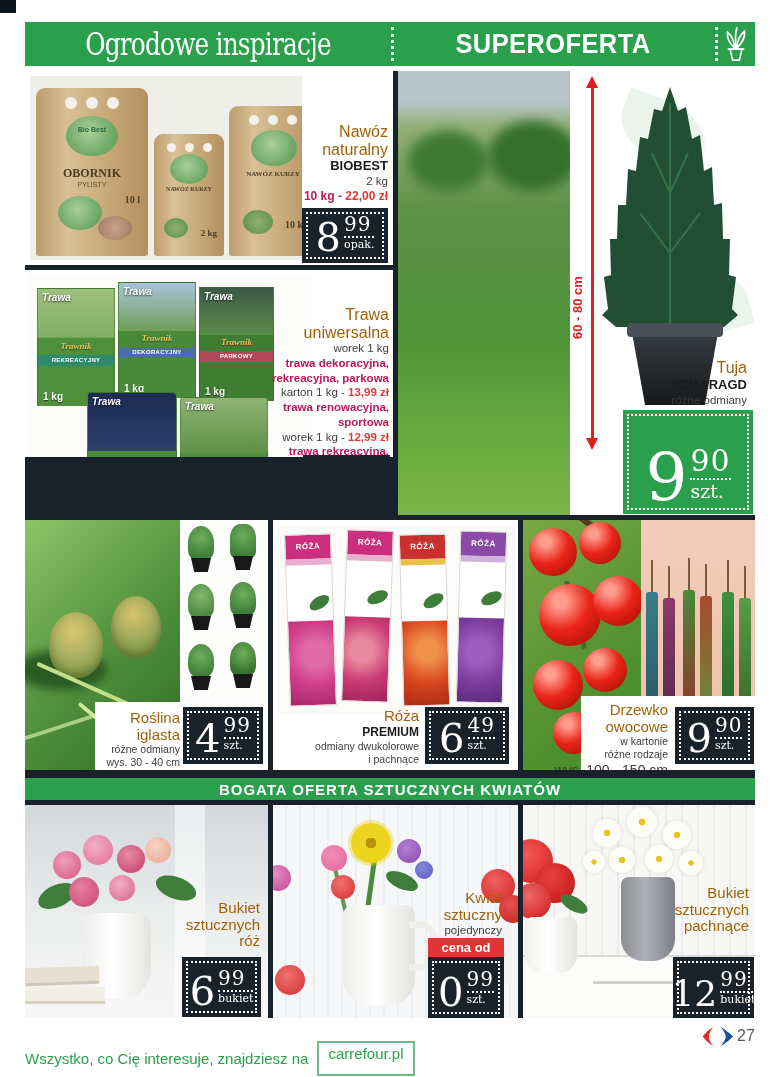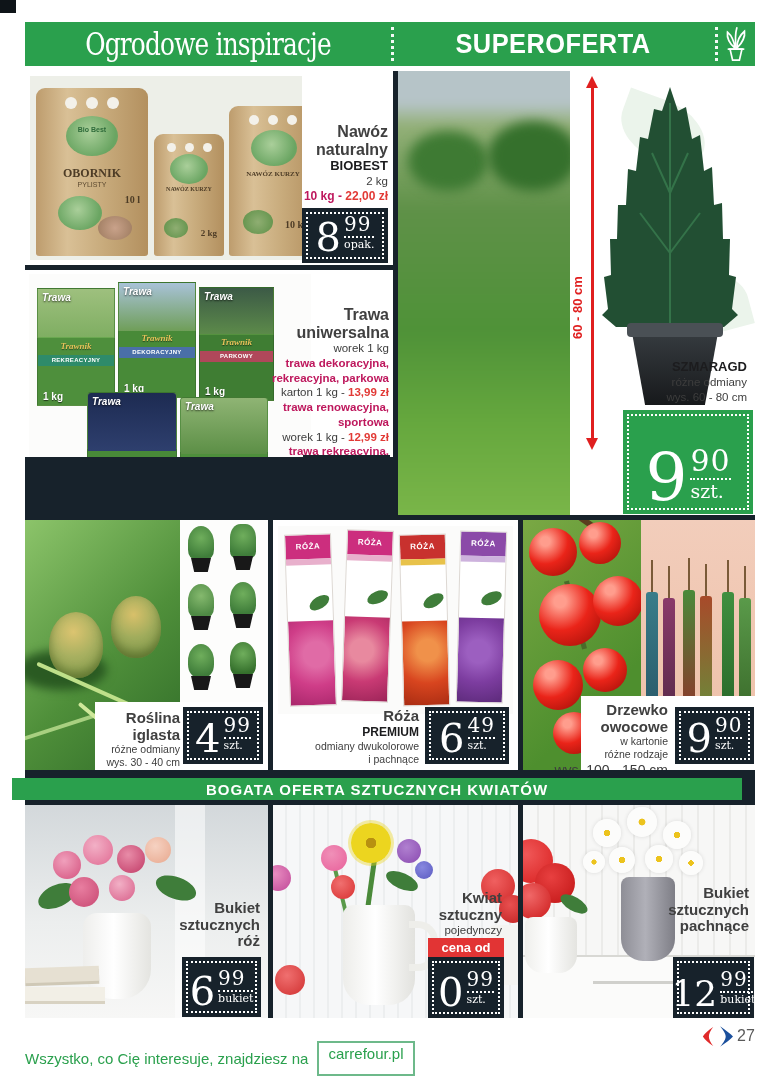--- a/index.html
+++ b/index.html
@@ -29,21 +29,21 @@
   .p-unit{font-size:11px;line-height:1.15;padding-top:1px;}
   .badge.green{background:#2aa04d;}
   .badge.big .p-int{font-size:66px;}
   .badge.big .p-cents{font-size:30px;}
   .badge.big .p-unit{font-size:19px;}
   .badge.wide .p-int{font-size:36px;}
   .cena-od{position:absolute;background:#e23434;color:#fff;font-weight:bold;font-size:13px;
            text-align:center;line-height:19px;z-index:8;}
   
   .txt{position:absolute;text-align:right;z-index:6;}
-  .pname{font-weight:bold;font-size:16px;color:#404040;line-height:1.1;}
+  .pname{font-weight:normal;font-size:16px;color:#a16207;line-height:1.1;}
   .pname.sm{font-size:15px;}
   .pbrand{font-weight:bold;font-size:13px;color:#1c1c1e;line-height:1.25;}
   .psub{font-size:11.5px;color:#3d3d3d;line-height:1.28;}
   .pline{font-size:12px;color:#1c1c1e;line-height:1.28;}
   .bold{font-weight:bold;color:#be185d;}
   .red{font-weight:bold;color:#e23a36;}
   
   .photo{position:absolute;overflow:hidden;}
   .bag{position:absolute;border-radius:9px 9px 3px 3px;
        background:linear-gradient(90deg,#bd9c6d,#d9c096 28%,#c8ab7c 60%,#b3905f);}
@@ -87,21 +87,21 @@
          background:radial-gradient(circle,#ecc31d 0 16%,#fcfcfb 17% 100%);box-shadow:0 0 4px rgba(0,0,0,.12);}
   .varrow{position:absolute;width:3px;background:#e01f1f;}
   .varrow:before,.varrow:after{content:"";position:absolute;left:-5px;border-left:6.5px solid transparent;
          border-right:6.5px solid transparent;}
   .varrow:before{top:-11px;border-bottom:12px solid #e01f1f;}
   .varrow:after{bottom:-11px;border-top:12px solid #e01f1f;}
   .vlabel span{display:block;white-space:nowrap;transform:rotate(-90deg);transform-origin:0 0;
         color:#e01f1f;font-weight:bold;font-size:13px;}
   .leafmark{position:absolute;background:#ebf4eb;border-radius:0 60% 0 60%;}
   
-  .banner{left:12px;top:778px;width:730px;height:22px;background:#2aa04d;color:#fff;font-weight:bold;
+  .banner{left:25px;top:778px;width:730px;height:22px;background:#2aa04d;color:#fff;font-weight:bold;
           font-size:15px;letter-spacing:1px;text-align:center;line-height:23px;z-index:4;position:absolute;}
   
   .suppliers{left:25px;top:1022px;font-size:10.5px;color:#4a4a4a;letter-spacing:.2px;}
   .tagline{left:25px;top:1041px;display:flex;align-items:center;gap:9px;color:#2aa04d;font-size:15px;}
   .site-box{border:2px solid #6db98a;padding:2px 9px 12px;color:#2aa04d;font-size:15px;text-decoration:none;}
   .pagenum{left:737px;top:1027px;font-size:16px;color:#5a5a5a;}
   .c-logo{left:702px;top:1026px;width:31px;height:21px;}
   svg{display:block;}
 </style>
 </head>
@@ -200,20 +200,21 @@
       <path fill="#224f33" d="M70 4 L78 28 L86 24 L92 56 L100 52 L104 88 L112 84 L114 122 L122 120 L123 156 L130 156 L129 192 L136 194 L132 226 L138 232 L124 244 L16 244 L2 232 L8 226 L4 194 L11 192 L10 156 L17 156 L18 122 L26 122 L28 86 L36 88 L40 54 L48 56 L54 26 L62 28 Z"></path>
       <path fill="none" stroke="#347349" stroke-width="2" d="M70 20 L70 240 M52 70 L70 110 M88 70 L70 110 M40 130 L70 170 M100 130 L70 170"></path>
     </svg>
     <div class="abs" style="left:229px;top:252px;width:96px;height:14px;border-radius:4px;background:#4a5055;"></div>
     <div class="abs" style="left:233px;top:266px;width:88px;height:68px;background:linear-gradient(180deg,#34393d,#17191b);clip-path:polygon(2% 0,98% 0,84% 100%,16% 100%);"></div>
     <div class="varrow" style="left:193px;top:16px;height:352px;"></div>
     <div class="vlabel abs" style="left:172px;top:268px;">
       <span>60 - 80 cm</span>
     </div>
     <div class="txt" style="right:8px;top:288px;width:200px;">
+      <div class="pname">Tuja</div>
       <div class="pbrand">SZMARAGD</div>
       <div class="psub">różne odmiany</div>
       <div class="psub">wys. 60 - 80 cm</div>
     </div>
     <div class="badge green big" style="left:225px;top:339px;width:130px;height:104px;">
       <div class="bin">
           <span class="p-int">9</span>
         <span class="p-frac">
             <span class="p-cents">90</span>
         <span class="p-unit">szt.</span>

